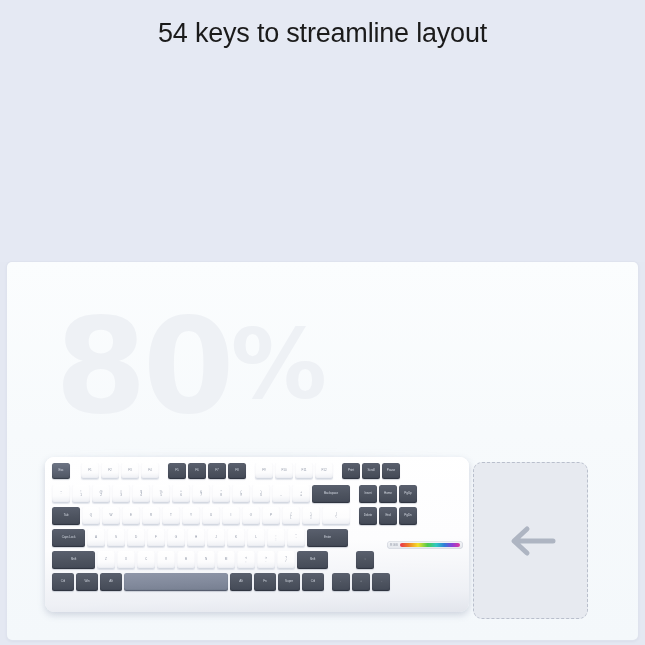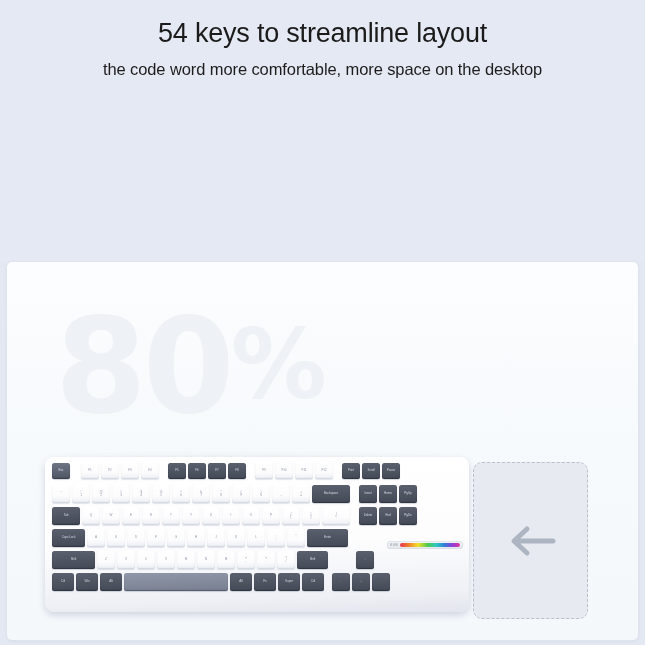--- a/index.html
+++ b/index.html
@@ -140,21 +140,20 @@
     background:#e7eaf0;
     display:flex;align-items:center;justify-content:center;
   }
   #placeholder svg{display:block;}
 </style>
 </head>
 <body>
 
 <div id="header">
   <h1 id="headline">54 keys to streamline layout</h1>
-  <p class="sub-line">the code word more comfortable, more space on the desktop</p>
 </div>
 
 <div id="card">
 
   <div id="watermark">
     <span>80</span><span class="pct">%</span>
   </div>
 
   <div id="kb-shadow"></div>
 

